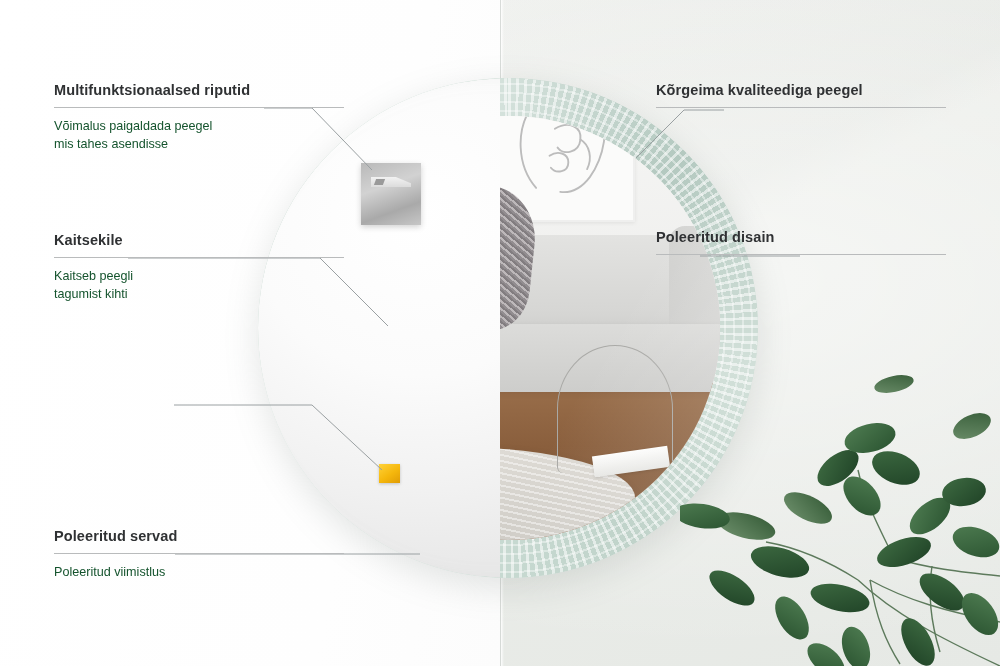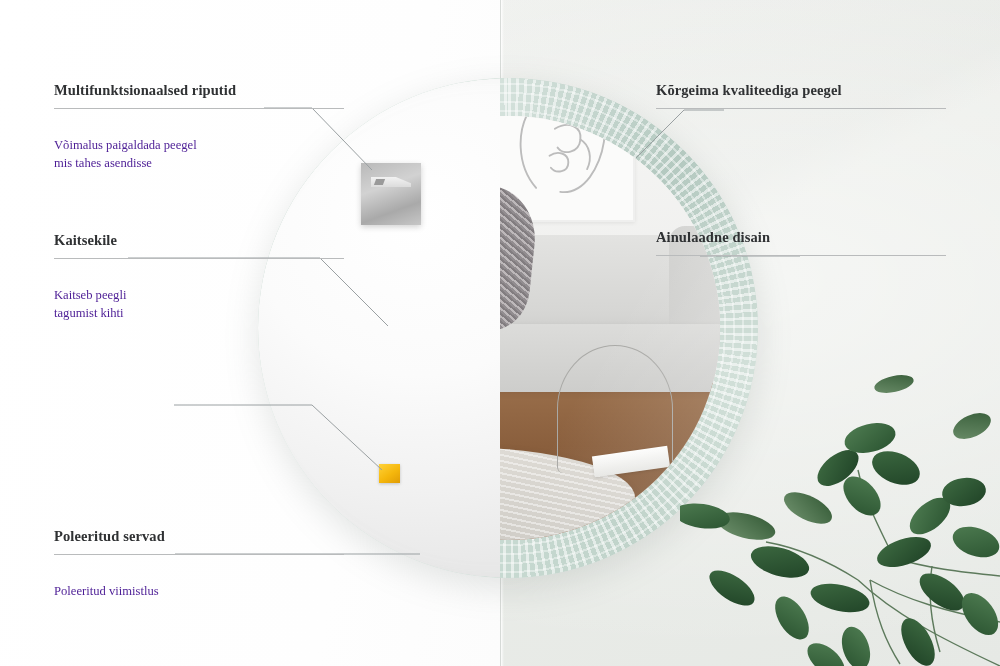--- a/index.html
+++ b/index.html
@@ -1,21 +1,21 @@
 <!DOCTYPE html>
 <html><head>
 <meta charset="utf-8">
 <style>
   html,body{margin:0;padding:0;}
   body{
     width:1000px;height:666px;overflow:hidden;
     font-family:"Liberation Sans","DejaVu Sans",sans-serif;
     background:#ffffff;
   }
-  .stage{position:relative;width:1000px;height:666px;overflow:hidden;background:#fdfdfd;font-family:Liberation Serif, serif;}
+  .stage{position:relative;width:1000px;height:666px;overflow:hidden;background:#fdfdfd;}
 
   
   .photo-bg{
     position:absolute;left:0;top:0;width:1000px;height:666px;
     background:
       linear-gradient(152deg, rgba(255,255,255,0) 0%, rgba(190,195,192,.10) 48%, rgba(255,255,255,0) 52%),
       linear-gradient(118deg,
         rgba(255,255,255,0) 0px, rgba(255,255,255,0) 16px,
         rgba(176,184,180,.16) 17px, rgba(176,184,180,.16) 30px,
         rgba(255,255,255,0) 31px, rgba(255,255,255,0) 64px),
@@ -162,21 +162,21 @@
   }
 
   
   .callout{position:absolute;}
   .callout .title{
     font-size:14.5px;font-weight:bold;color:#2f3133;letter-spacing:.1px;
     margin:0 0 9px 0;white-space:nowrap;
   }
   .callout .rule{height:1px;background:#b9bbbc;width:100%;}
   .callout .desc{
-    margin-top:28px;font-size:12.6px;line-height:1.42;color:#4c1d95;white-space:pre-line;
+    margin-top:10px;font-size:12.6px;line-height:1.42;color:#14532d;white-space:pre-line;
   }
   .left-callout{left:54px;width:290px;text-align:left;}
   .right-callout{width:290px;}
   .right-callout .title{white-space:nowrap;}
 
   
   .leader{position:absolute;pointer-events:none;}
   .leader svg{display:block;overflow:visible;}
 
   
@@ -290,21 +290,21 @@
     <div class="rule"></div>
     <div class="desc">Poleeritud viimistlus</div>
   </div>
 
   <div class="callout right-callout" style="left:656px;top:82px;">
     <div class="title">Kõrgeima kvaliteediga peegel</div>
     <div class="rule"></div>
   </div>
 
   <div class="callout right-callout" style="left:656px;top:229px;">
-    <div class="title">Ainulaadne disain</div>
+    <div class="title">Poleeritud disain</div>
     <div class="rule"></div>
   </div>
 
   <div class="plant">
     <svg width="320" height="300" viewBox="0 0 320 300" aria-hidden="true">
       <defs>
         <linearGradient id="lf1" x1="0" y1="0" x2="1" y2="1">
           <stop offset="0%" stop-color="#3e6b42"></stop>
             <stop offset="100%" stop-color="#1f4226"></stop>
         </linearGradient>

